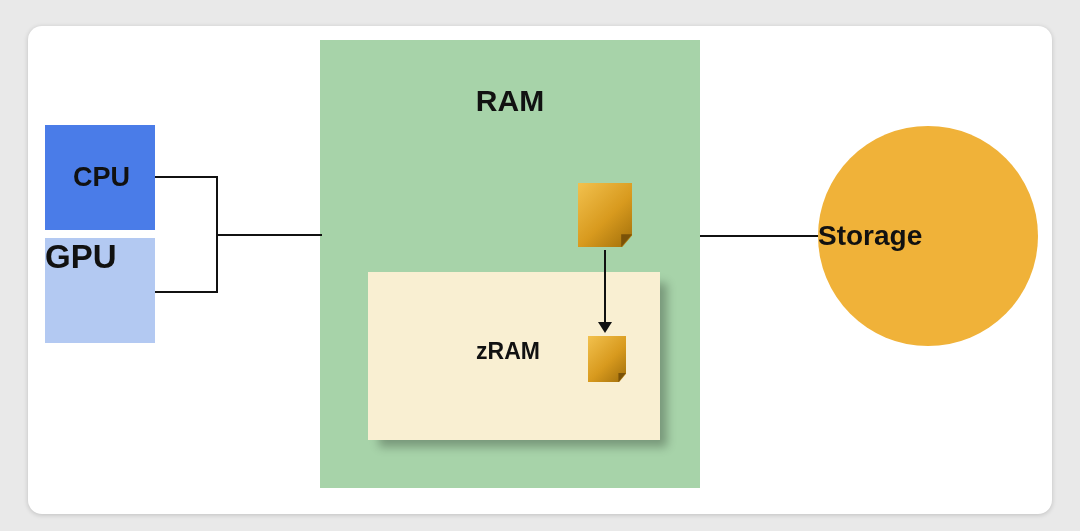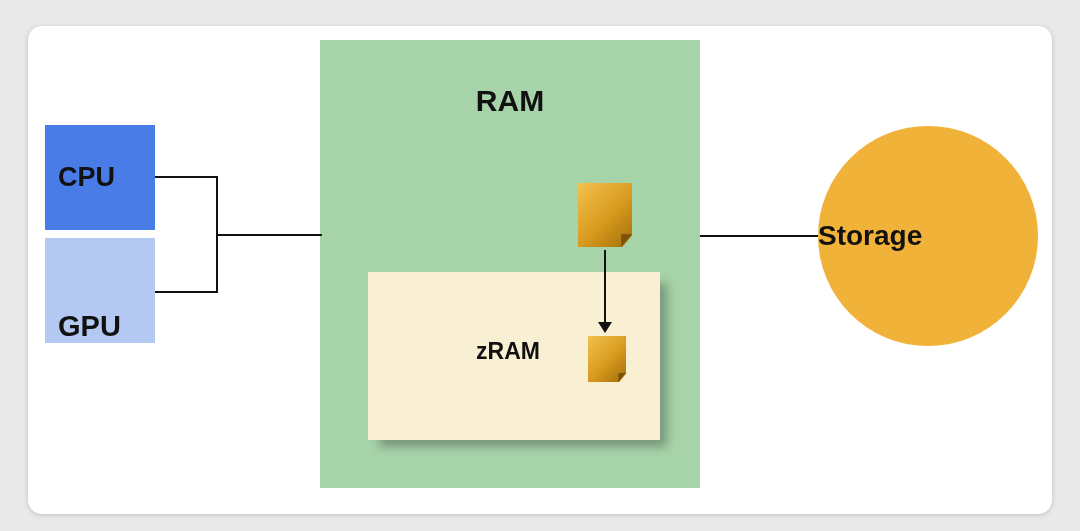--- a/index.html
+++ b/index.html
@@ -15,28 +15,28 @@
     position: absolute; left: 28px; top: 26px;
     width: 1024px; height: 488px;
     background: var(--card-bg, #ffffff);
     border-radius: 14px;
     box-shadow: 0 1px 5px rgba(0,0,0,0.18);
   }
   .node { position: absolute; box-sizing: border-box; }
   .cpu {
     left: 45px; top: 125px; width: 110px; height: 105px;
     background: var(--cpu-fill, #4a7ce8);
-    display: flex; align-items: center; padding-left: 13px;
+    display: flex; align-items: center; padding-left: 28px;
     font-size: 27px; font-weight: 600;
   }
   .gpu {
     left: 45px; top: 238px; width: 110px; height: 105px;
     background: var(--gpu-fill, #b3c9f2);
-    display: flex; align-items: flex-end; padding-left: 13px;
-    font-size: 29px; font-weight: 600;
+    display: flex; align-items: flex-start; 
+    font-size: 33px; font-weight: 600;
   }
   .ram {
     left: 320px; top: 40px; width: 380px; height: 448px;
     background: var(--ram-fill, #a7d3a9);
   }
   .ram-label {
     position: absolute; left: 320px; top: 84px; width: 380px;
     text-align: center; font-size: 30px; font-weight: 700;
   }
   .zram {

